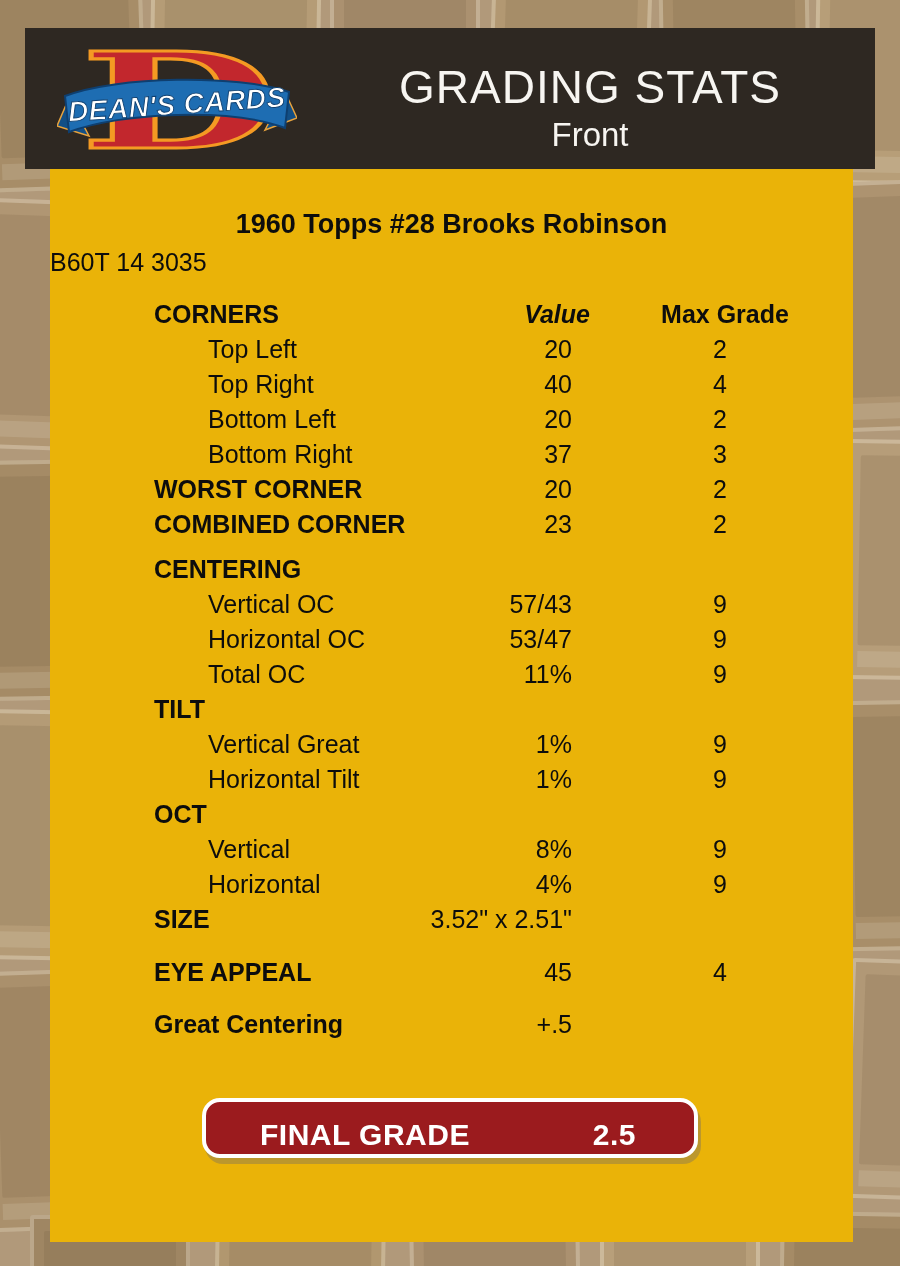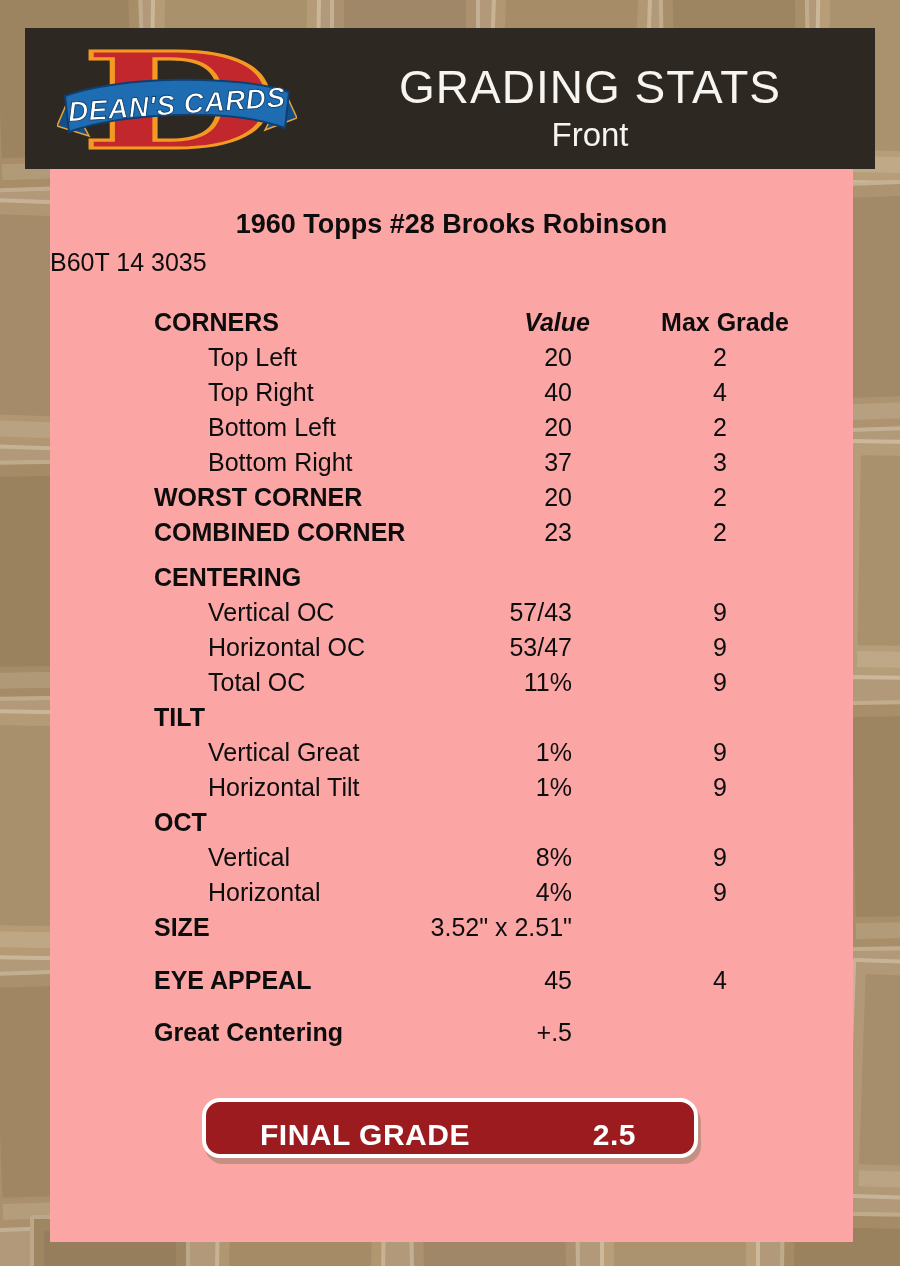--- a/index.html
+++ b/index.html
@@ -39,33 +39,33 @@
   }
   .main-title {
     color:#f7f5f1; font-size:46px; line-height:52px; letter-spacing:1px; font-weight:400;
     white-space:nowrap;
   }
   .sub-title { color:#f7f5f1; font-size:33px; line-height:44px; font-weight:400; }
 
   
   .panel {
     position:absolute; left:50px; top:169px; width:803px; height:1073px;
-    background:#fca5a5; z-index:2;
+    background:#eab308; z-index:2;
   }
   .card-name {
     position:absolute; top:38px; left:0; width:100%; text-align:center;
     font-size:27px; font-weight:bold; line-height:35px;
   }
   .card-serial {
     position:absolute; top:76px; left:0; width:100%; text-align:left;
     font-size:25px; line-height:35px;
   }
 
   
-  .gtable { position:absolute; left:104px; top:136px; width:700px; }
+  .gtable { position:absolute; left:104px; top:128px; width:700px; }
   .trow { position:relative; height:35px; line-height:35px; font-size:25px; }
   .trow .lbl { position:absolute; left:0; white-space:nowrap; }
   .trow.item .lbl { left:54px; }
   .trow.sec .lbl, .trow.head .lbl { font-weight:bold; }
   .trow .val { position:absolute; right:282px; white-space:nowrap; }
   .trow .max { position:absolute; left:566px; transform:translateX(-50%); white-space:nowrap; }
   .trow.head .val { right:264px; font-weight:bold;font-style:italic; }
   .trow.head .max { left:571px; font-weight:bold; }
   .trow.gap14 { margin-top:10px; }
   .trow.gap18 { margin-top:18px; }

